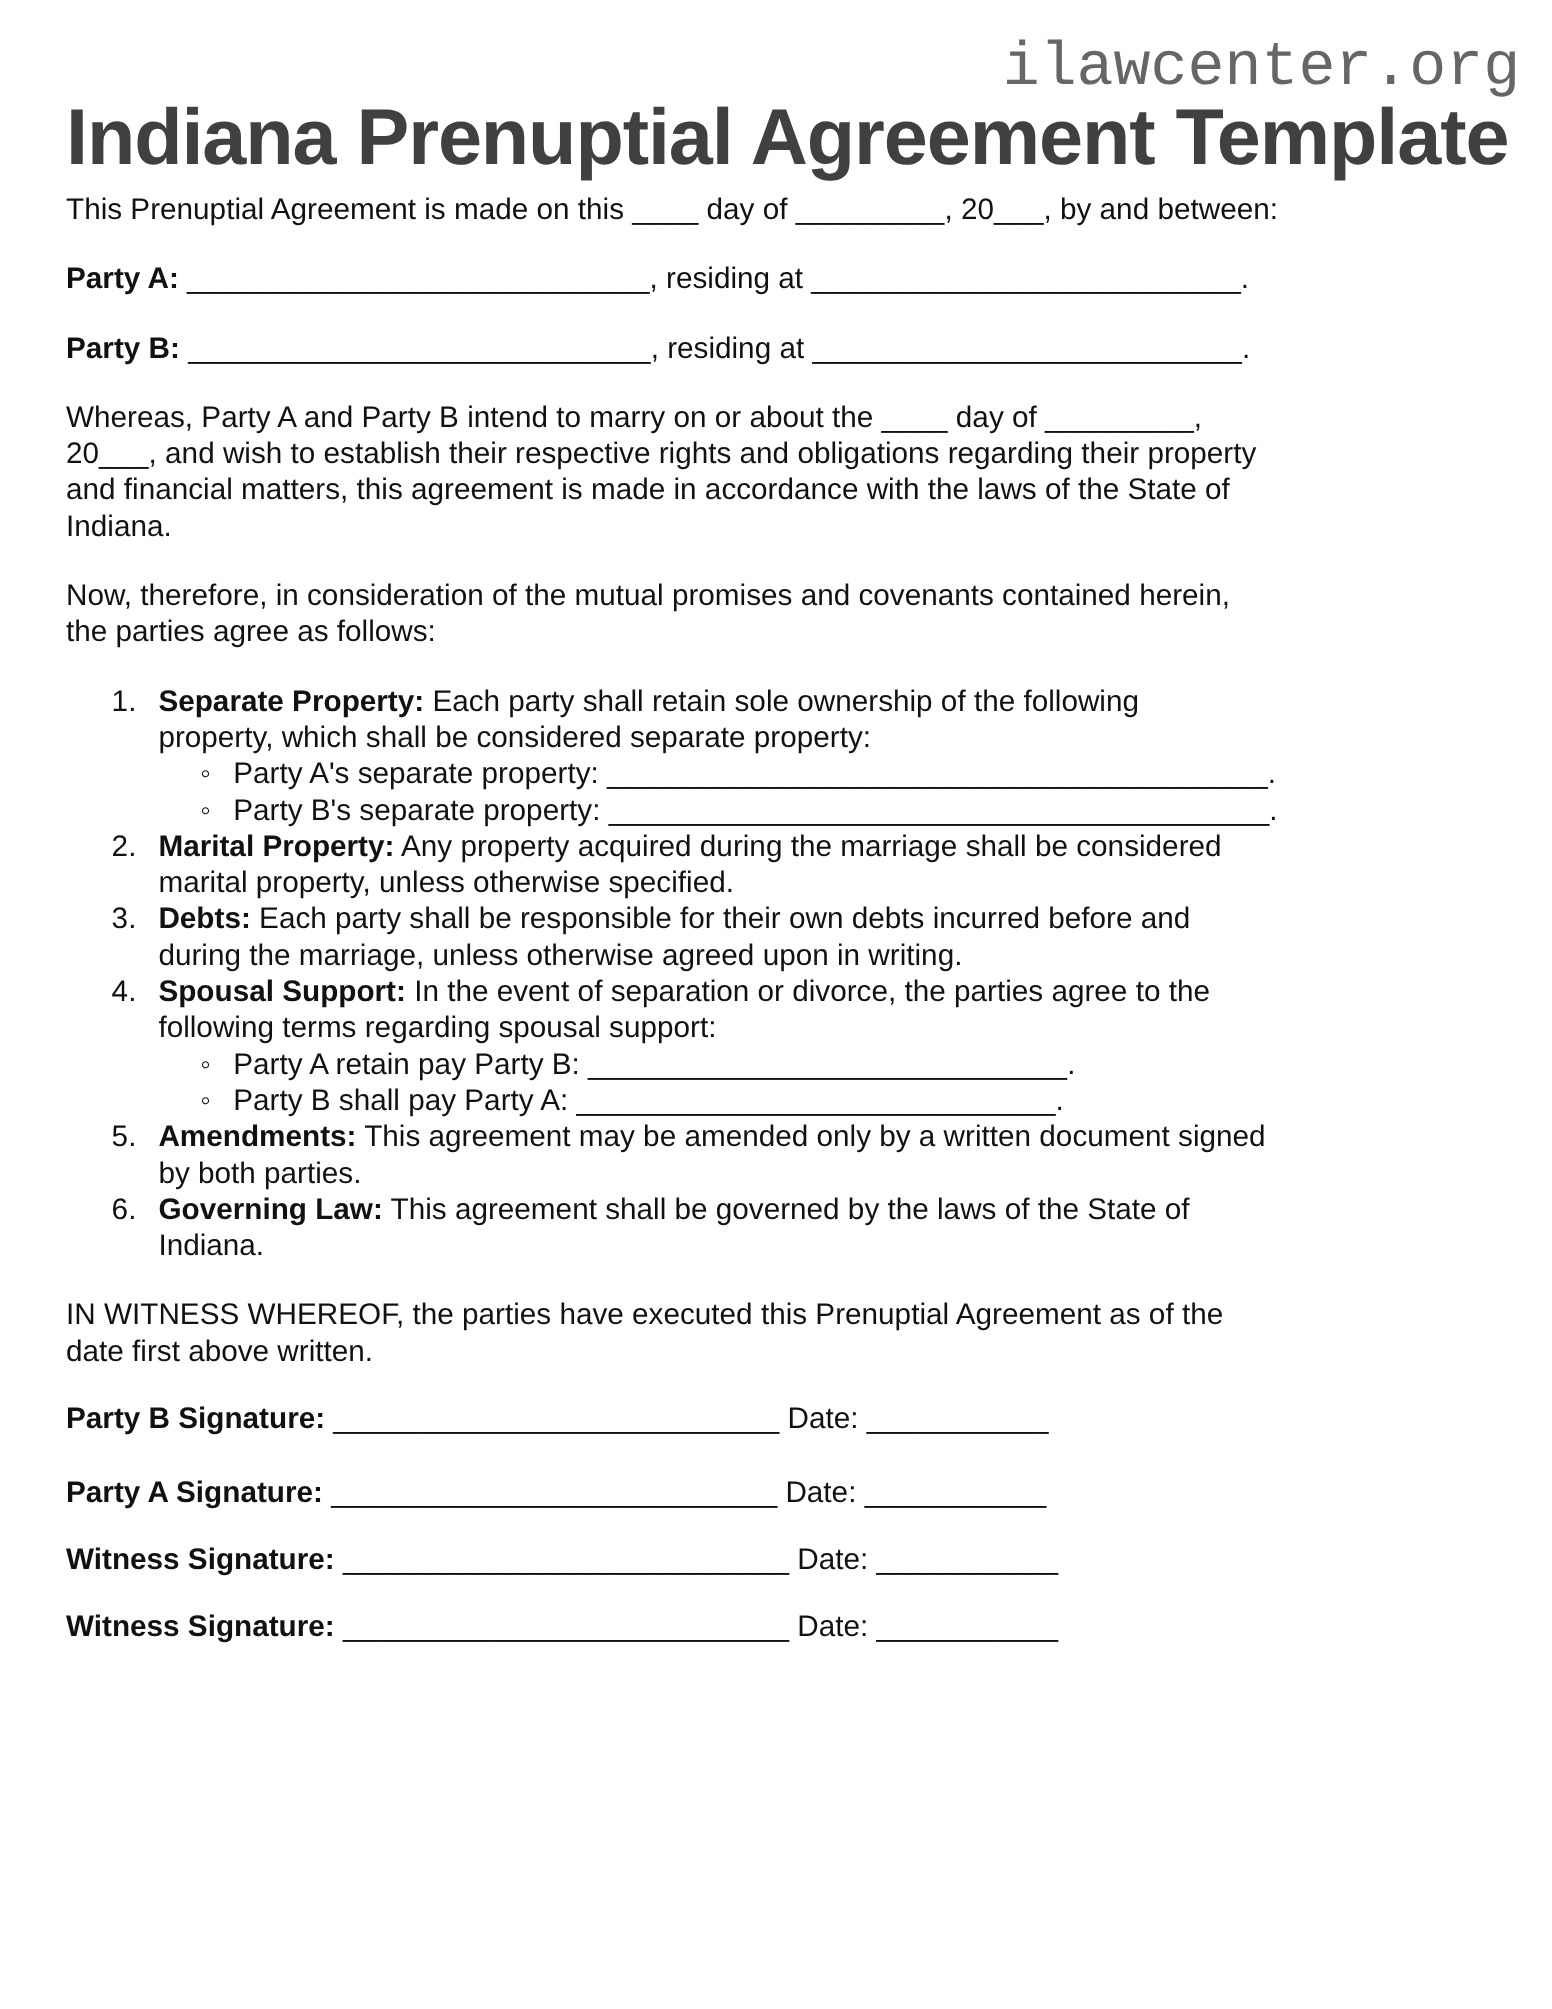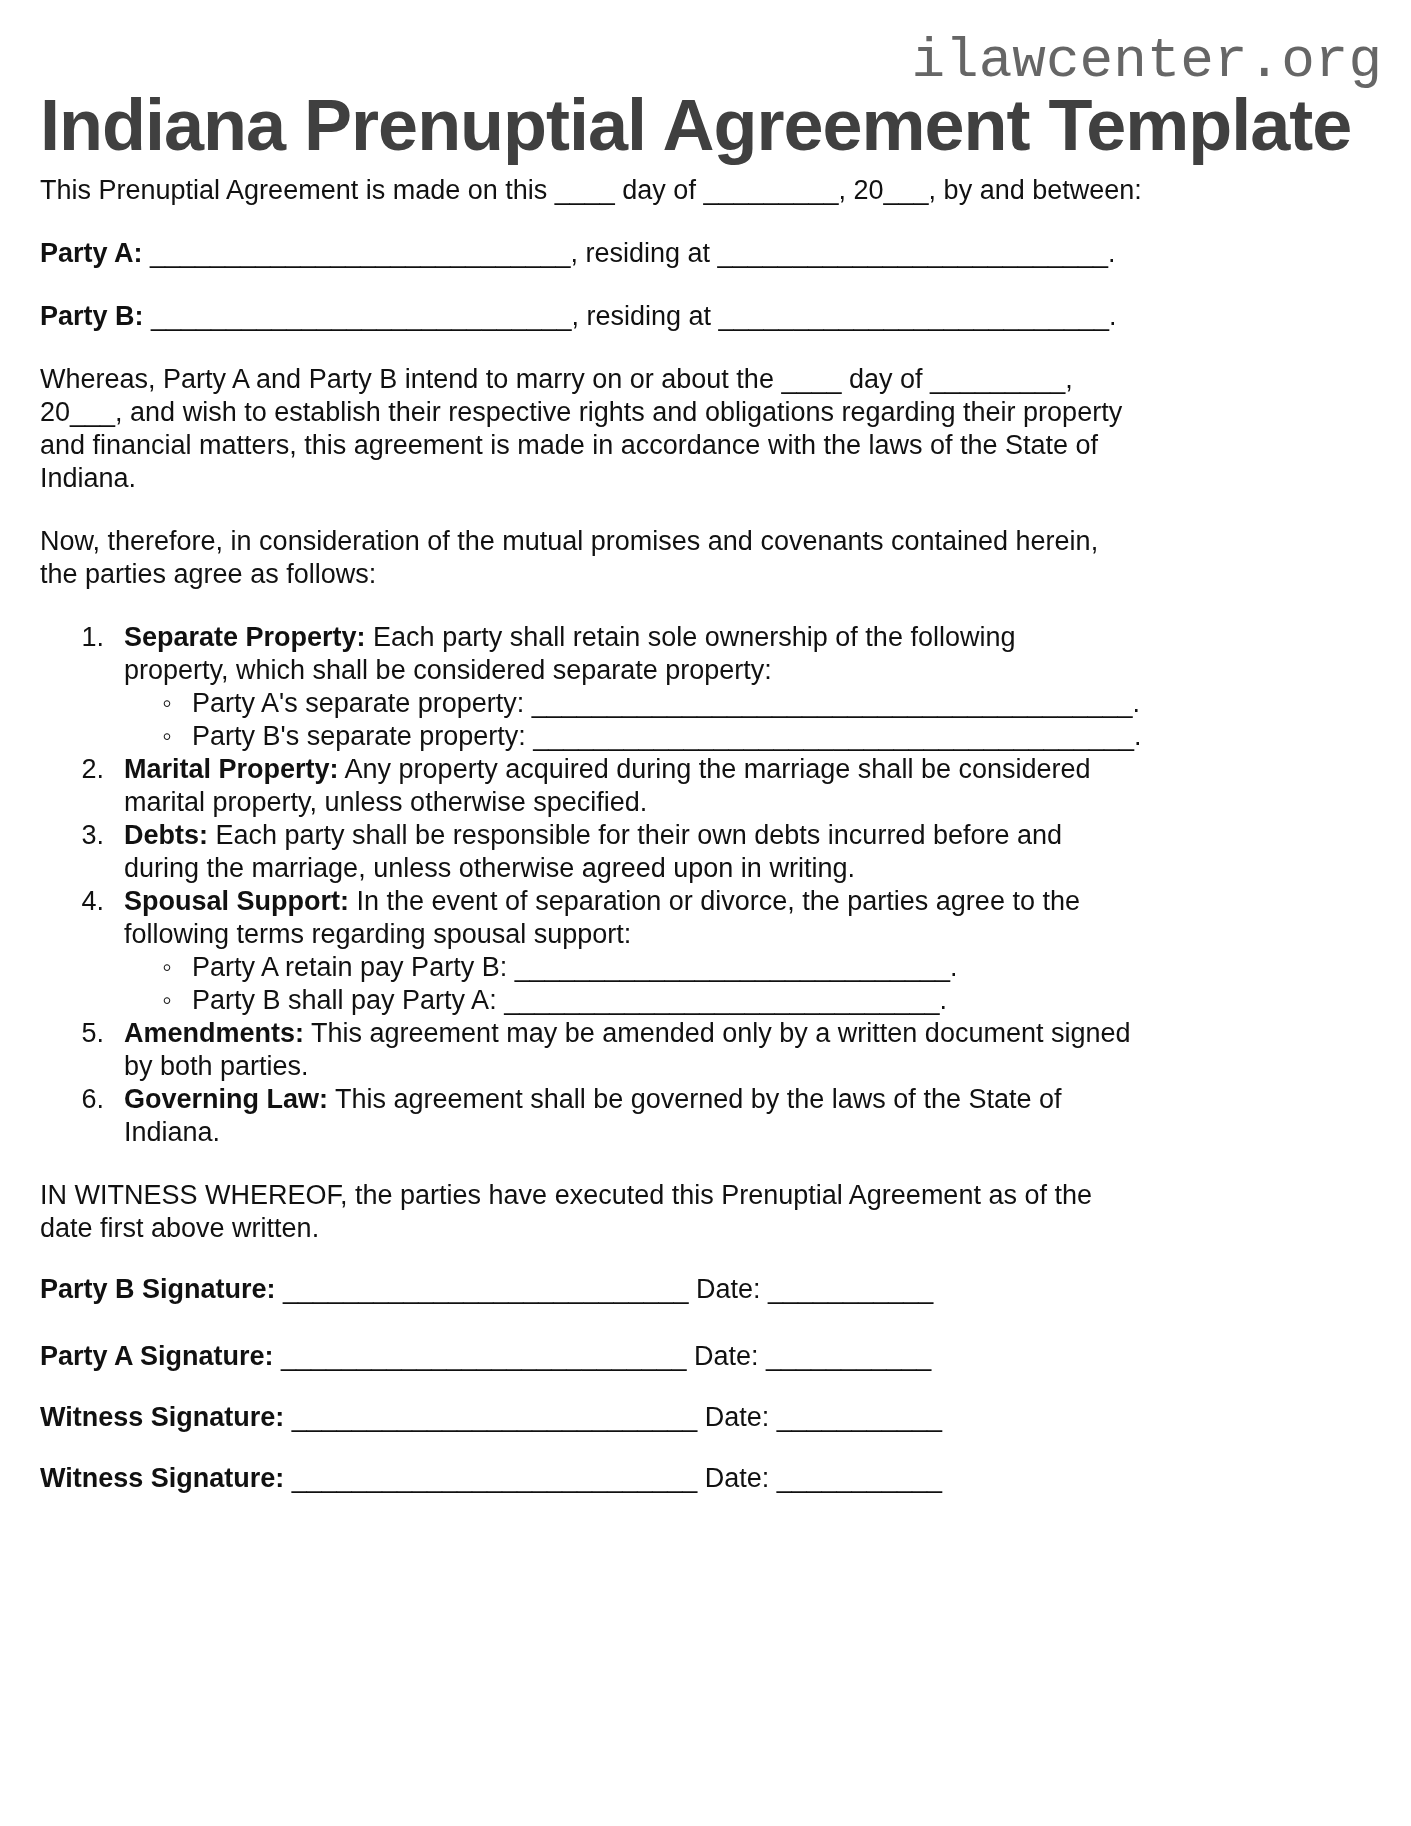--- a/index.html
+++ b/index.html
@@ -10,21 +10,21 @@
   body {
     width: 1411px;
     height: 1826px;
     overflow: hidden;
     font-family: "Liberation Sans", sans-serif;
     color: #111111;
   }
   .page {
     box-sizing: border-box;
     width: 1382px;
-    padding: 34px 0 0 40px;
+    padding: 34px 0 0 60px;
   }
   .site {
     font-family: "Liberation Mono", monospace;
     font-size: 56px;
     line-height: 54px;
     color: #666666;
     text-align: right;
     letter-spacing: 0px;
   }
   .title {

